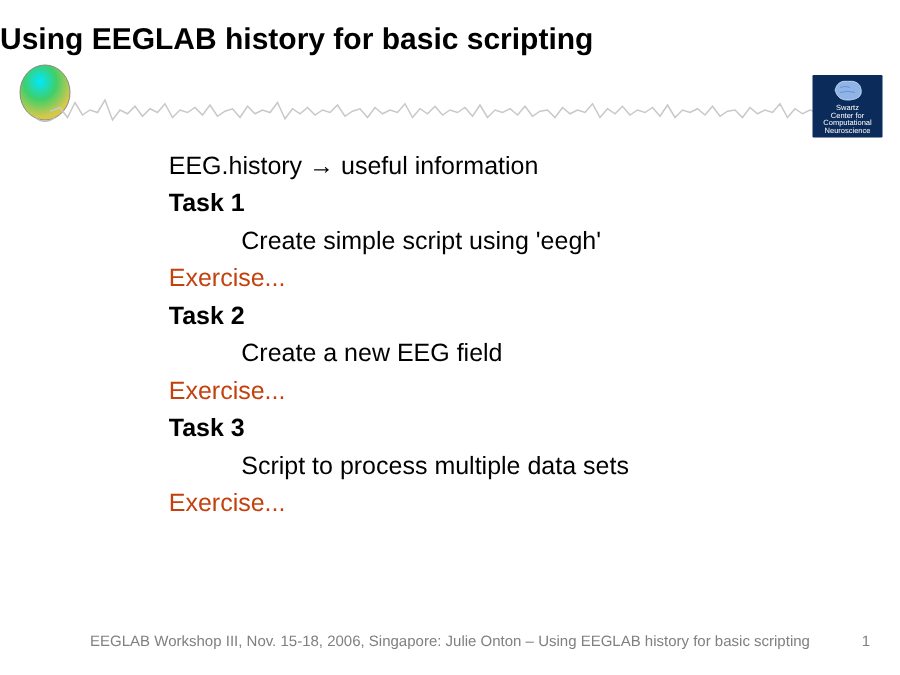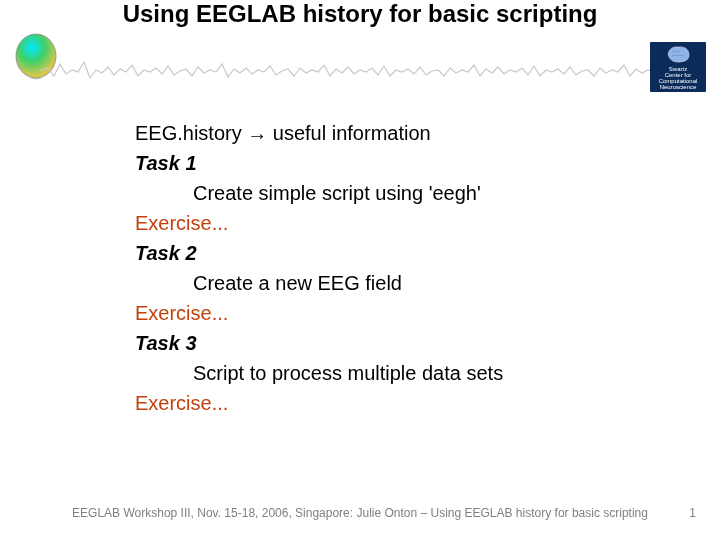--- a/index.html
+++ b/index.html
@@ -5,24 +5,25 @@
   * { margin: 0; padding: 0; box-sizing: border-box; }
   body {
     width: 720px;
     height: 540px;
     background: #ffffff;
     font-family: Arial, Helvetica, sans-serif;
     position: relative;
     overflow: hidden;
   }
   .slide-title {
-    text-align: center;
+    text-align: left;
     font-size: 24px;
     font-weight: bold;
     color: #000;
+    padding-top: 18px;
     padding-bottom: 8px;
   }
   .banner {
     position: relative;
     height: 60px;
     width: 100%;
   }
   .head-icon {
     position: absolute;
     left: 10px;
@@ -59,21 +60,21 @@
     margin-bottom: 2px;
   }
   .content {
     position: absolute;
     left: 135px;
     top: 118px;
     font-size: 20px;
     color: #000;
     line-height: 1.5;
   }
-  .content .bold { font-weight: bold; font-style: italic; }
+  .content .bold { font-weight: bold; }
   .content .indent { padding-left: 58px; }
   .content .exercise { color: #c2410c; font-weight: normal; }
   .footer {
     position: absolute;
     bottom: 20px;
     left: 0;
     width: 100%;
     text-align: center;
     font-size: 12px;
     color: #808080;

